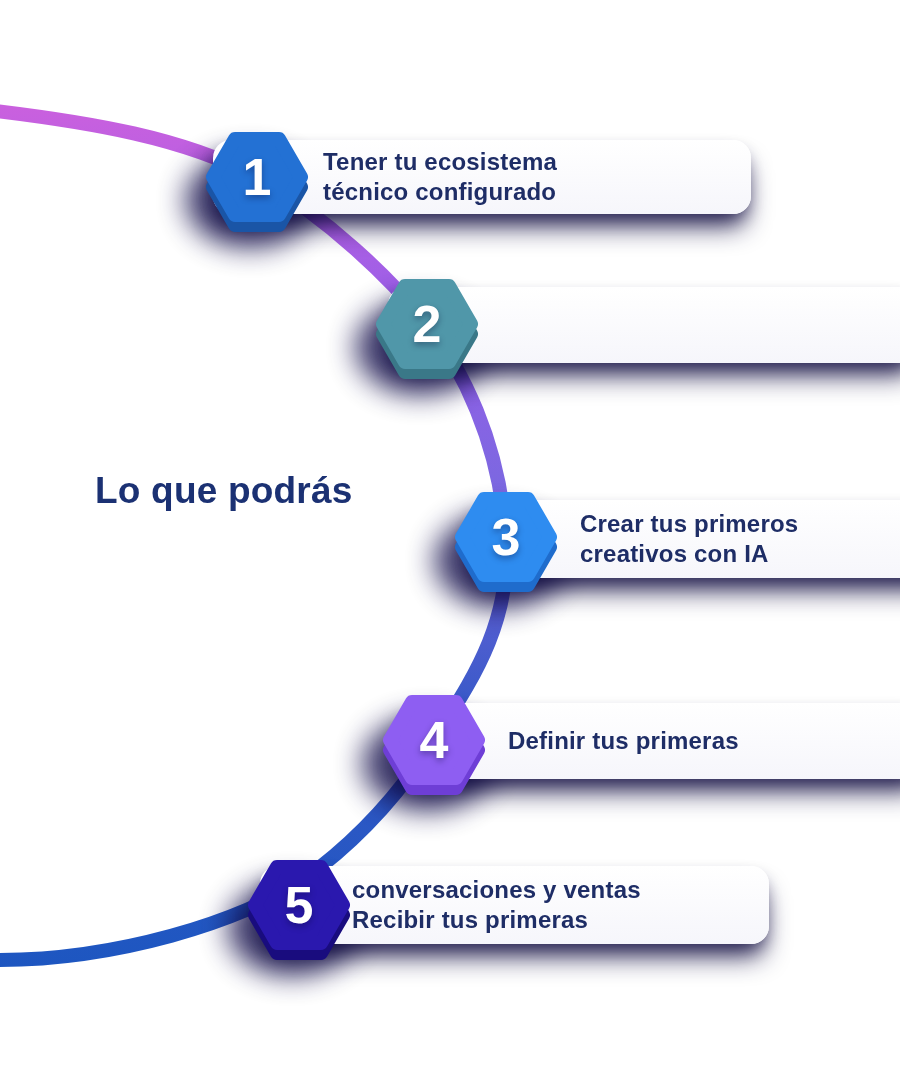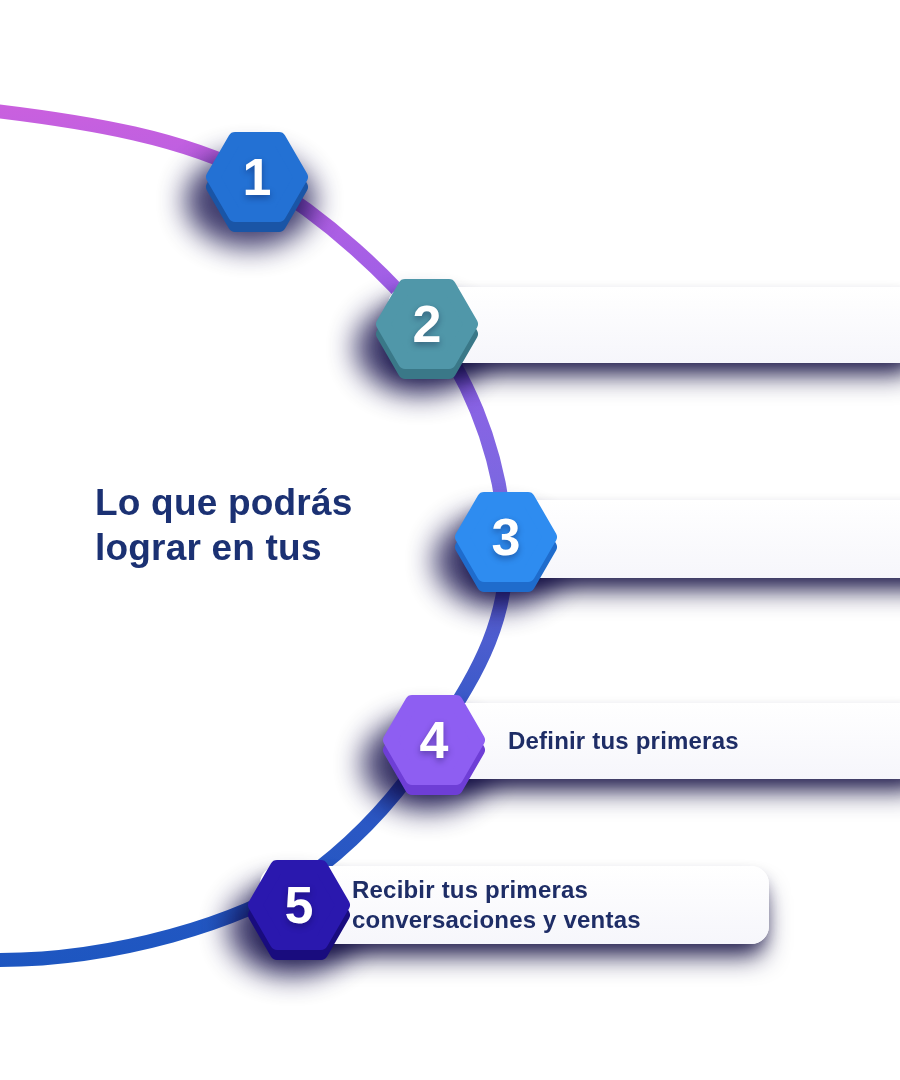--- a/index.html
+++ b/index.html
@@ -19,21 +19,21 @@
   }
   .card-text{font-weight:bold;font-size:24px;line-height:30px;color:#1e2d66;letter-spacing:.2px;}
   .card-text .line{white-space:nowrap;}
   .hexwrap{position:absolute;z-index:4;width:132px;height:116px;}
   .hexsvg{position:absolute;left:0;top:0;width:132px;height:116px;}
   .hex-num{
     position:absolute;left:0;top:9px;width:132px;height:90px;display:flex;align-items:center;justify-content:center;
     color:#ffffff;font-size:52px;font-weight:bold;text-shadow:0 3px 6px rgba(10,10,50,.35);
   }
   .title{
-    position:absolute;left:95px;top:480px;z-index:3;color:#1b3173;
+    position:absolute;left:95px;top:468px;z-index:3;color:#1b3173;
     font-size:37px;line-height:45px;font-weight:bold;letter-spacing:.2px;
   }
   
   #card1{left:213px;top:140px;width:428px;height:74px;padding-left:110px;}
   #card2{left:388px;top:287px;width:420px;height:76px;padding-left:110px;}
   #card3{left:468px;top:500px;width:424px;height:78px;padding-left:112px;}
   #card4{left:398px;top:703px;width:418px;height:76px;padding-left:110px;}
   #card5{left:260px;top:866px;width:417px;height:78px;padding-left:92px;}
   #hex1{left:191px;top:123px;}
   #hex2{left:361px;top:270px;}
@@ -66,46 +66,53 @@
              C 90 122, 185 138, 257 177
              C 328 218, 392 280, 427 324
              C 461 367, 499 440, 506 537
              C 512 625, 469 684, 434 740
              C 398 797, 356 842, 303 880
              C 245 920, 115 962, -12 960" fill="none" stroke="url(#curveGrad)" stroke-width="14" stroke-linecap="round"></path>
   </svg>
 
   <div class="title">
     <div>Lo que podrás</div>
-    <div>lograr en tus</div>
   </div>
 
   <div class="hex-shadow" id="hexsh1"></div>
   <div class="hex-shadow" id="hexsh2"></div>
   <div class="hex-shadow" id="hexsh3"></div>
   <div class="hex-shadow" id="hexsh4"></div>
   <div class="hex-shadow" id="hexsh5"></div>
 
+  <div class="card" id="card1">
+    <div class="card-text">
+      <div class="line">Tener tu ecosistema</div>
+      <div class="line">técnico configurado</div>
+    </div>
+  </div>
   <div class="card" id="card2">
     <div class="card-text">
     </div>
   </div>
   <div class="card" id="card3">
     <div class="card-text">
+      <div class="line">Crear tus primeros</div>
+      <div class="line">creativos con IA</div>
     </div>
   </div>
   <div class="card" id="card4">
     <div class="card-text">
       <div class="line">Definir tus primeras</div>
     </div>
   </div>
   <div class="card" id="card5">
     <div class="card-text">
+      <div class="line">conversaciones y  ventas</div>
       <div class="line">Recibir tus primeras</div>
-      <div class="line">conversaciones y  ventas</div>
     </div>
   </div>
 
   <div class="hexwrap" id="hex1">
     <svg class="hexsvg" viewBox="0 0 132 116">
       <polygon points="110,64 88,26 44,26 22,64 44,102 88,102" stroke-width="14" stroke-linejoin="round" fill="#1a55a6" stroke="#1a55a6"></polygon>
       <polygon points="110,54 88,16 44,16 22,54 44,92 88,92" stroke-width="14" stroke-linejoin="round" fill="#2371d4" stroke="#2371d4"></polygon>
     </svg>
     <div class="hex-num">1</div>
   </div>

